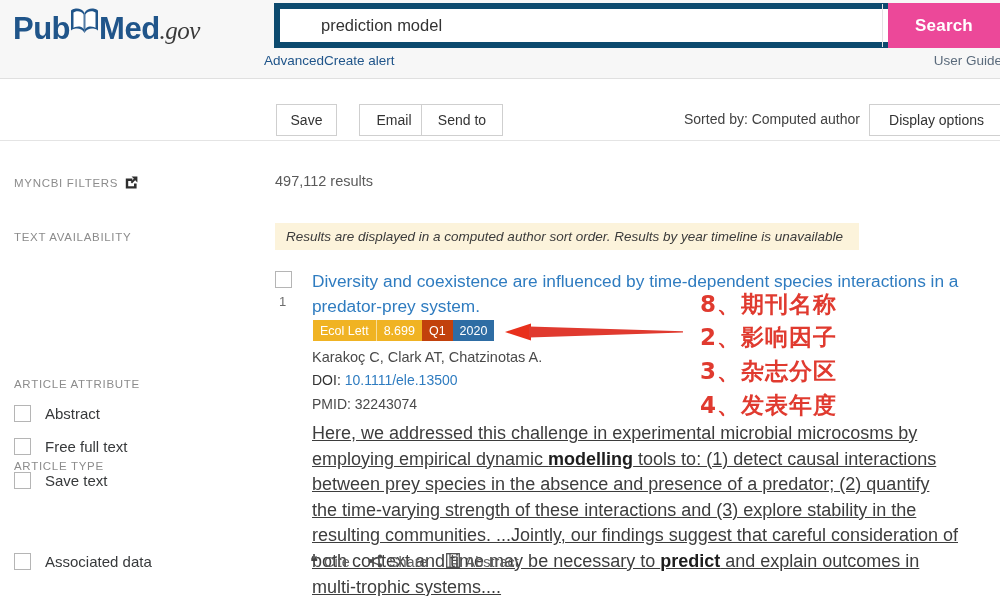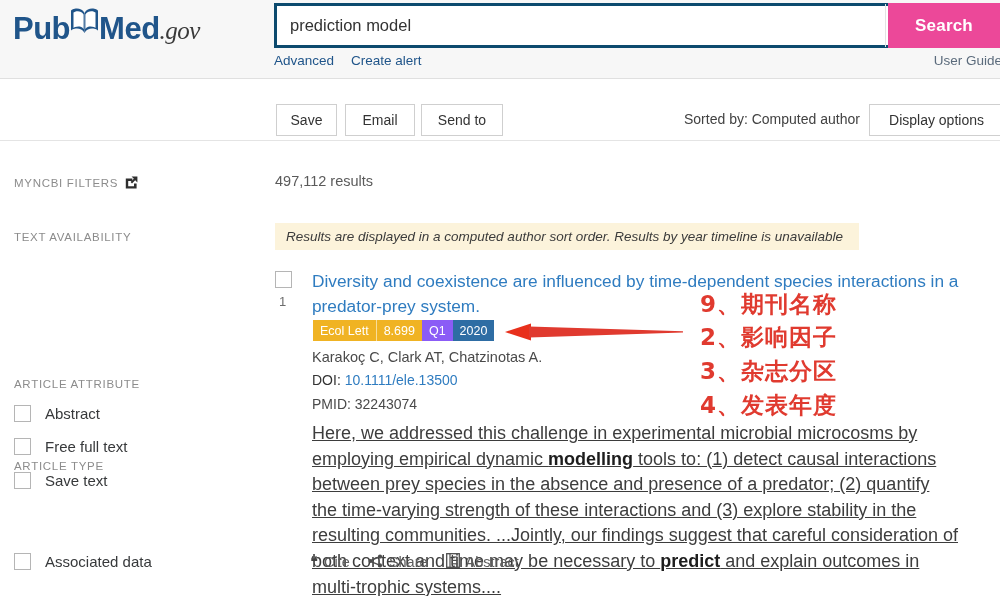--- a/index.html
+++ b/index.html
@@ -32,22 +32,22 @@
   .logo .bookwrap svg { position:absolute; left:0; top:-20px; }
   .logo .med { color:#20558a; }
   .logo .gov {
     font-family: "Liberation Serif", serif;
     font-style: italic; font-weight: normal; font-size: 25px; color:#3a3a3a;
   }
 
   .searchbar {
     position: absolute; left: 274px; top: 3px;
     width: 660px; height: 45px;
-    background:#fff; border:3px solid #0c4a6e;
-    display:flex; align-items:center;
+    background:#fff; border:6px solid #0c4a6e;
+    display:flex; align-items:center;padding-left:28px;
   }
   .searchbar input {
     flex:1; border:none; outline:none; height: 41px;
     padding-left: 13px; font-size: 16.5px;
     font-family:"Liberation Sans", sans-serif; color:#333;
     background: transparent;
   }
   .clear-btn {
     width: 46px; height: 43px; border:none; background:transparent;
     cursor:pointer; display:flex; align-items:center; justify-content:center;
@@ -55,21 +55,21 @@
   }
   .clear-btn svg { display:block; }
   .search-btn {
     position:absolute; left: 888px; top: 3px;
     width: 112px; height: 45px;
     background:#ec4899; color:#fff; border:none; cursor:pointer;
     font-size: 17px; font-weight: bold;
     font-family:"Liberation Sans", sans-serif;
     letter-spacing: 0.2px;
   }
-  .subnav { position:absolute; left: 274px; top: 53px; display:flex; gap: 17px; }
+  .subnav { position:absolute; left: 264px; top: 53px; display:flex; }
   .subnav a {
     color:#20558a; font-size:13.5px; text-decoration:none; cursor:pointer;
   }
   .userguide {
     position:absolute; right: -2px; top: 53px;
     color:#5b6b7c; font-size:13.5px; text-decoration:none; cursor:pointer;
     white-space: nowrap;
   }
 
   
@@ -78,21 +78,21 @@
     background:#fff; border-bottom: 1px solid #e4e4e4;
   }
   .btn-outline {
     position:absolute; top: 104px;
     height: 32px; background:#fff; border:1px solid #cfcfcf;
     color:#333; font-size:14px; cursor:pointer;
     font-family:"Liberation Sans", sans-serif;
     display:flex; align-items:center; justify-content:center;
   }
   #btn-save { left: 276px; width: 61px; }
-  #btn-email { left: 345px; width: 70px; }
+  #btn-email { left: 359px; width: 70px; }
   #btn-sendto { left: 421px; width: 82px; }
   .sortedby {
     position:absolute; left: 684px; top: 111px;
     font-size: 14px; color:#424242; white-space:nowrap;
   }
   #btn-display {
     left: 869px; width: 135px; top: 104px;
   }
 
   
@@ -287,21 +287,21 @@
   <div class="results-count">497,112 results</div>
   <div class="notice">Results are displayed in a computed author sort order. Results by year timeline is unavailable</div>
 
   <div class="result-cb"></div>
   <div class="result-num">1</div>
   <a href="#" class="result-title">Diversity and coexistence are influenced by time-dependent species interactions in a predator-prey system.</a>
 
   <div class="badges" id="badges">
       <span class="badge sep" style="background: rgb(240, 179, 35);">Ecol Lett</span>
       <span class="badge" style="background: rgb(240, 179, 35);">8.699</span>
-      <span class="badge" style="background: #8b5cf6;">Q1</span>
+      <span class="badge" style="background: #c2410c;">Q1</span>
       <span class="badge" style="background: rgb(46, 109, 164);">2020</span>
     </div>
 
   <div class="authors">Karakoç C, Clark AT, Chatzinotas A.</div>
   <div class="doi">
     <span>DOI:</span>
     <a href="#">10.1111/ele.13500</a>
   </div>
   <div class="pmid">PMID: 32243074</div>
 
@@ -335,18 +335,18 @@
           </svg>
       </span>
       <span>Abstract</span>
     </a>
   </div>
 
   <svg class="arrow" width="180" height="24" viewBox="0 0 180 24">
     <polygon points="0,12 26,3.5 26,20.5" fill="#e8301c"></polygon>
     <polygon points="24,6.5 178,11.2 178,12.6 24,17.5" fill="#e03a2f"></polygon>
   </svg>
-  <div class="anno" id="anno1">9、期刊名称</div>
+  <div class="anno" id="anno1">8、期刊名称</div>
   <div class="anno" id="anno2">2、影响因子</div>
   <div class="anno" id="anno3">3、杂志分区</div>
   <div class="anno" id="anno4">4、发表年度</div>
 
 </div>
 
 </body></html>

